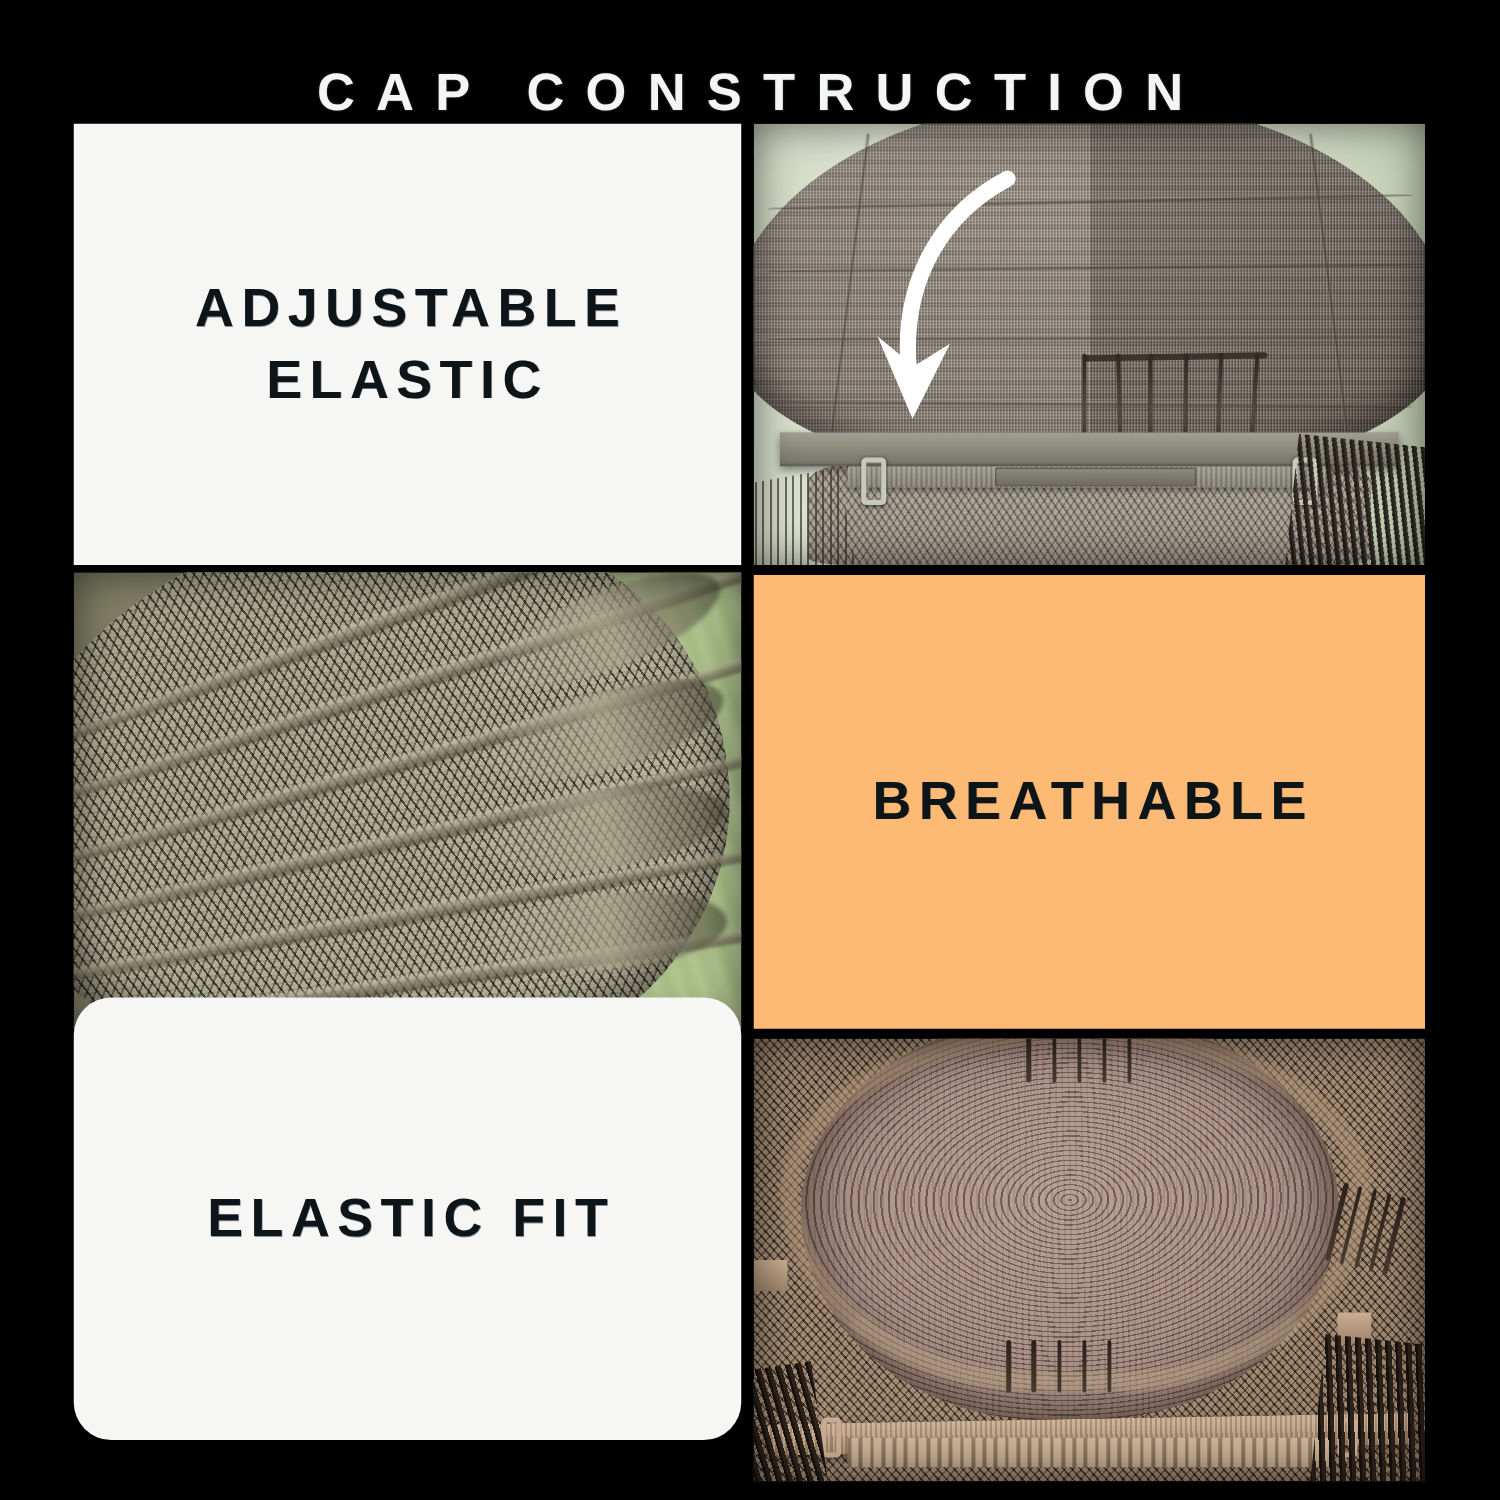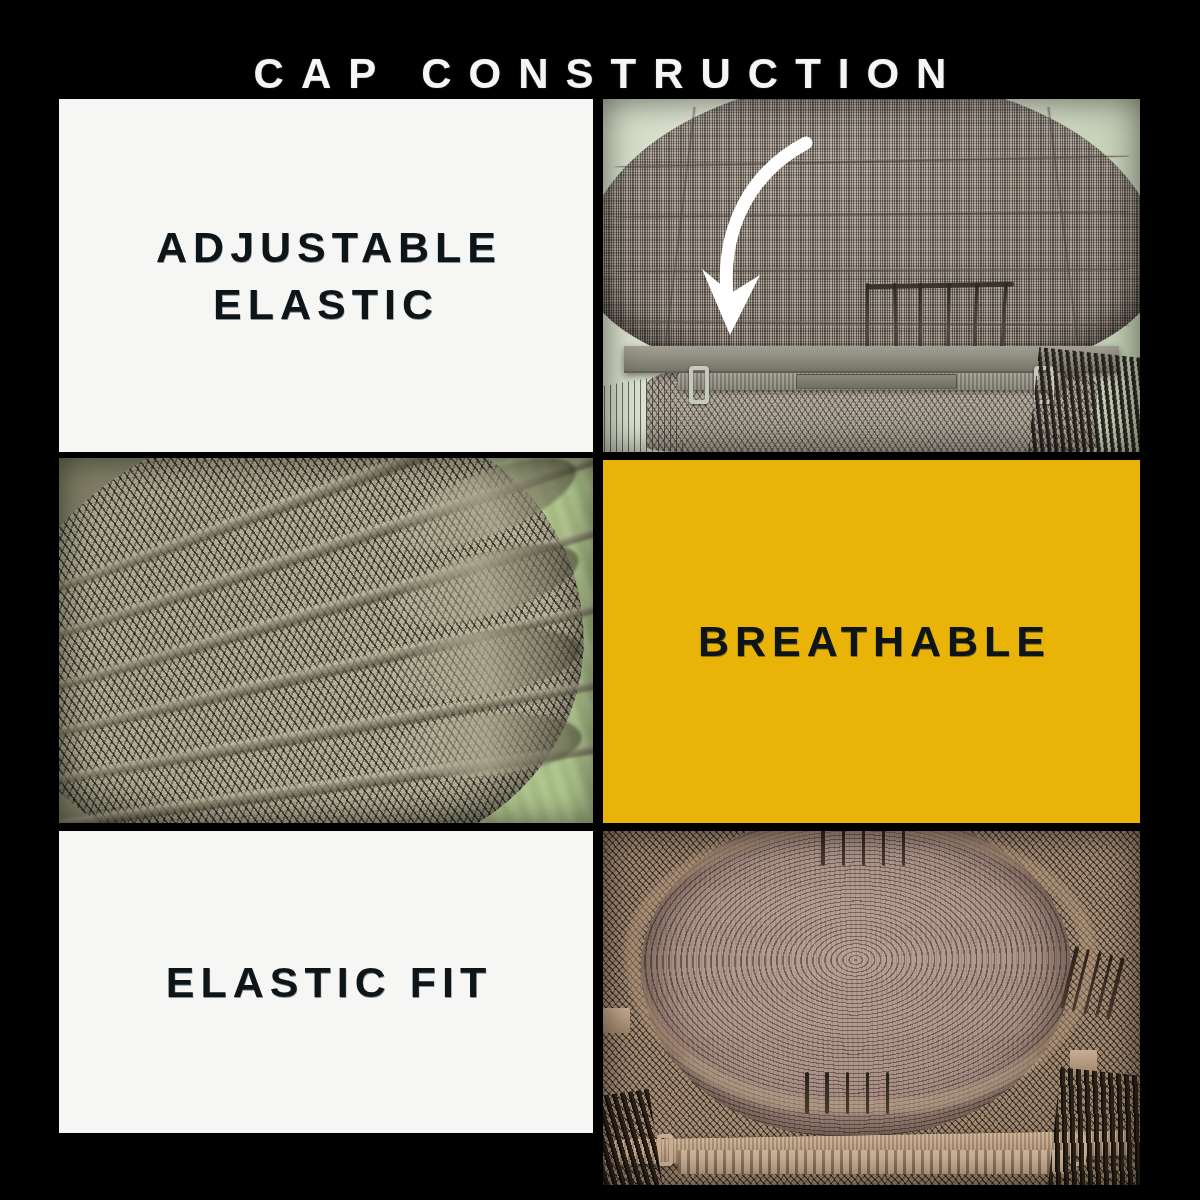--- a/index.html
+++ b/index.html
@@ -30,40 +30,40 @@
   }
 
   
   .grid { position:absolute; left:59px; top:99px; width:1081px; height:1086px; }
   .cell { position:absolute; overflow:hidden; }
 
   .c-r1c1 { left:0;   top:0;   width:534px; height:353px; }
   .c-r1c2 { left:544px; top:0;  width:537px; height:353px; }
   .c-r2c1 { left:0;   top:359px; width:534px; height:365px; }
   .c-r2c2 { left:544px; top:361px; width:537px; height:363px; }
-  .c-r3c1 { left:0;   top:732px; width:534px; height:302px; }
+  .c-r3c1 { left:0;   top:699px; width:534px; height:354px;border-radius:30px; }
   .c-r3c2 { left:544px; top:732px; width:537px; height:354px; }
 
   
   .textpanel {
     display:flex; align-items:center; justify-content:center;
     text-align:center;
   }
   .panel-label {
     font-size:43px;
     font-weight:800;
     letter-spacing:6px;
     text-indent:6px;
     line-height:1.32;
     color:#0e1519;
     padding:0 18px;
     text-shadow:0.5px 0.5px 0 rgba(20,30,40,.45);
   }
   .bg-cool { background:#f6f6f5; }
-  .bg-warm { background:#eab308; }
+  .bg-warm { background:#fdba74; }
 
   
   .photo { position:relative; width:100%; height:100%; }
 
   .p1 {
     background:
       
       linear-gradient(97deg,#cfd8c2 0%,#dfe5d4 18%,#c9d3bb 40%,#d9e0cd 68%,#bcc9ad 100%);
   }
   .p1-dome {

